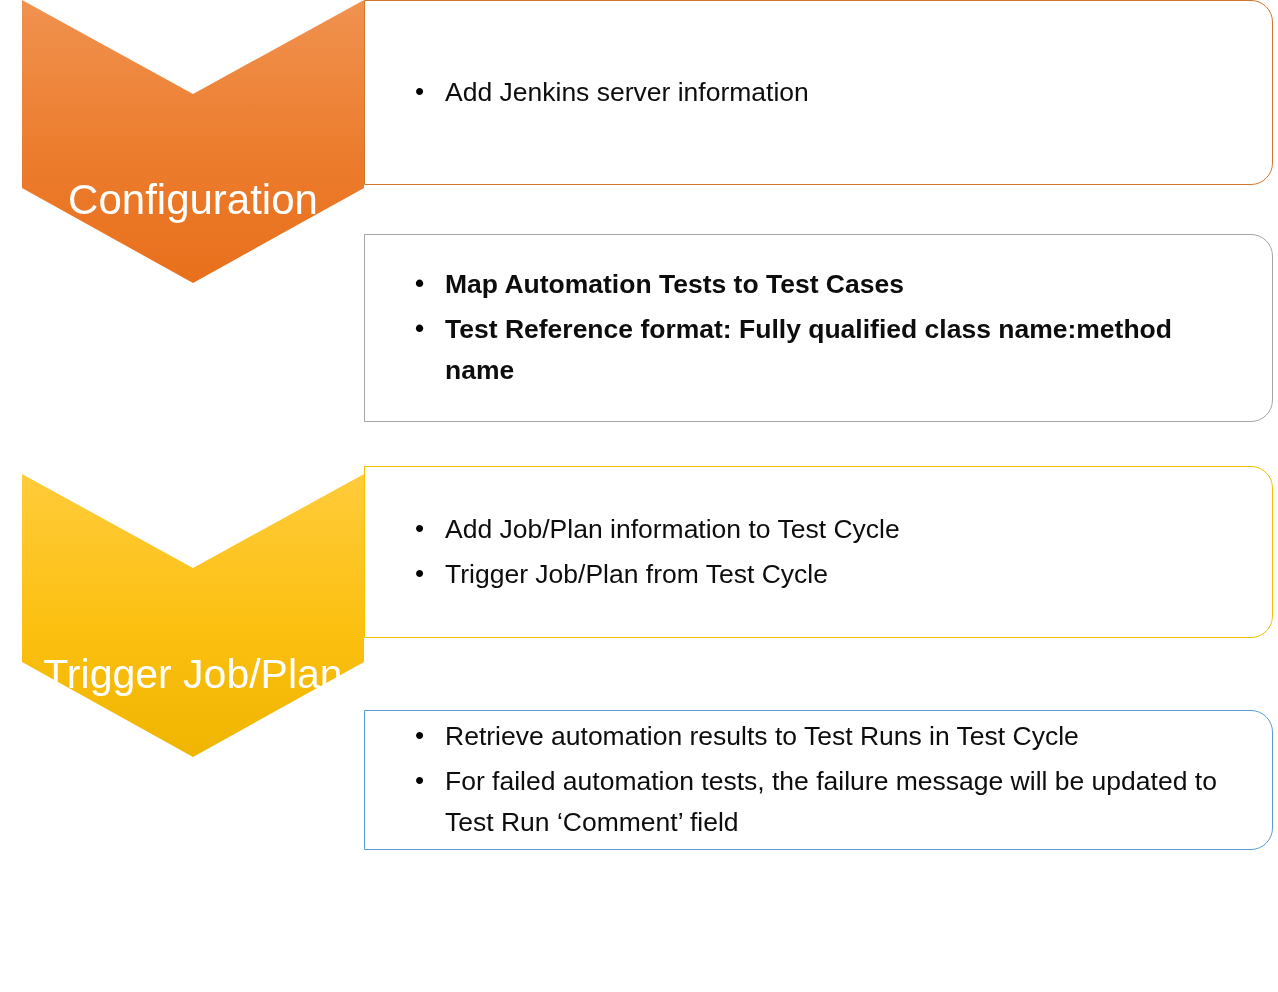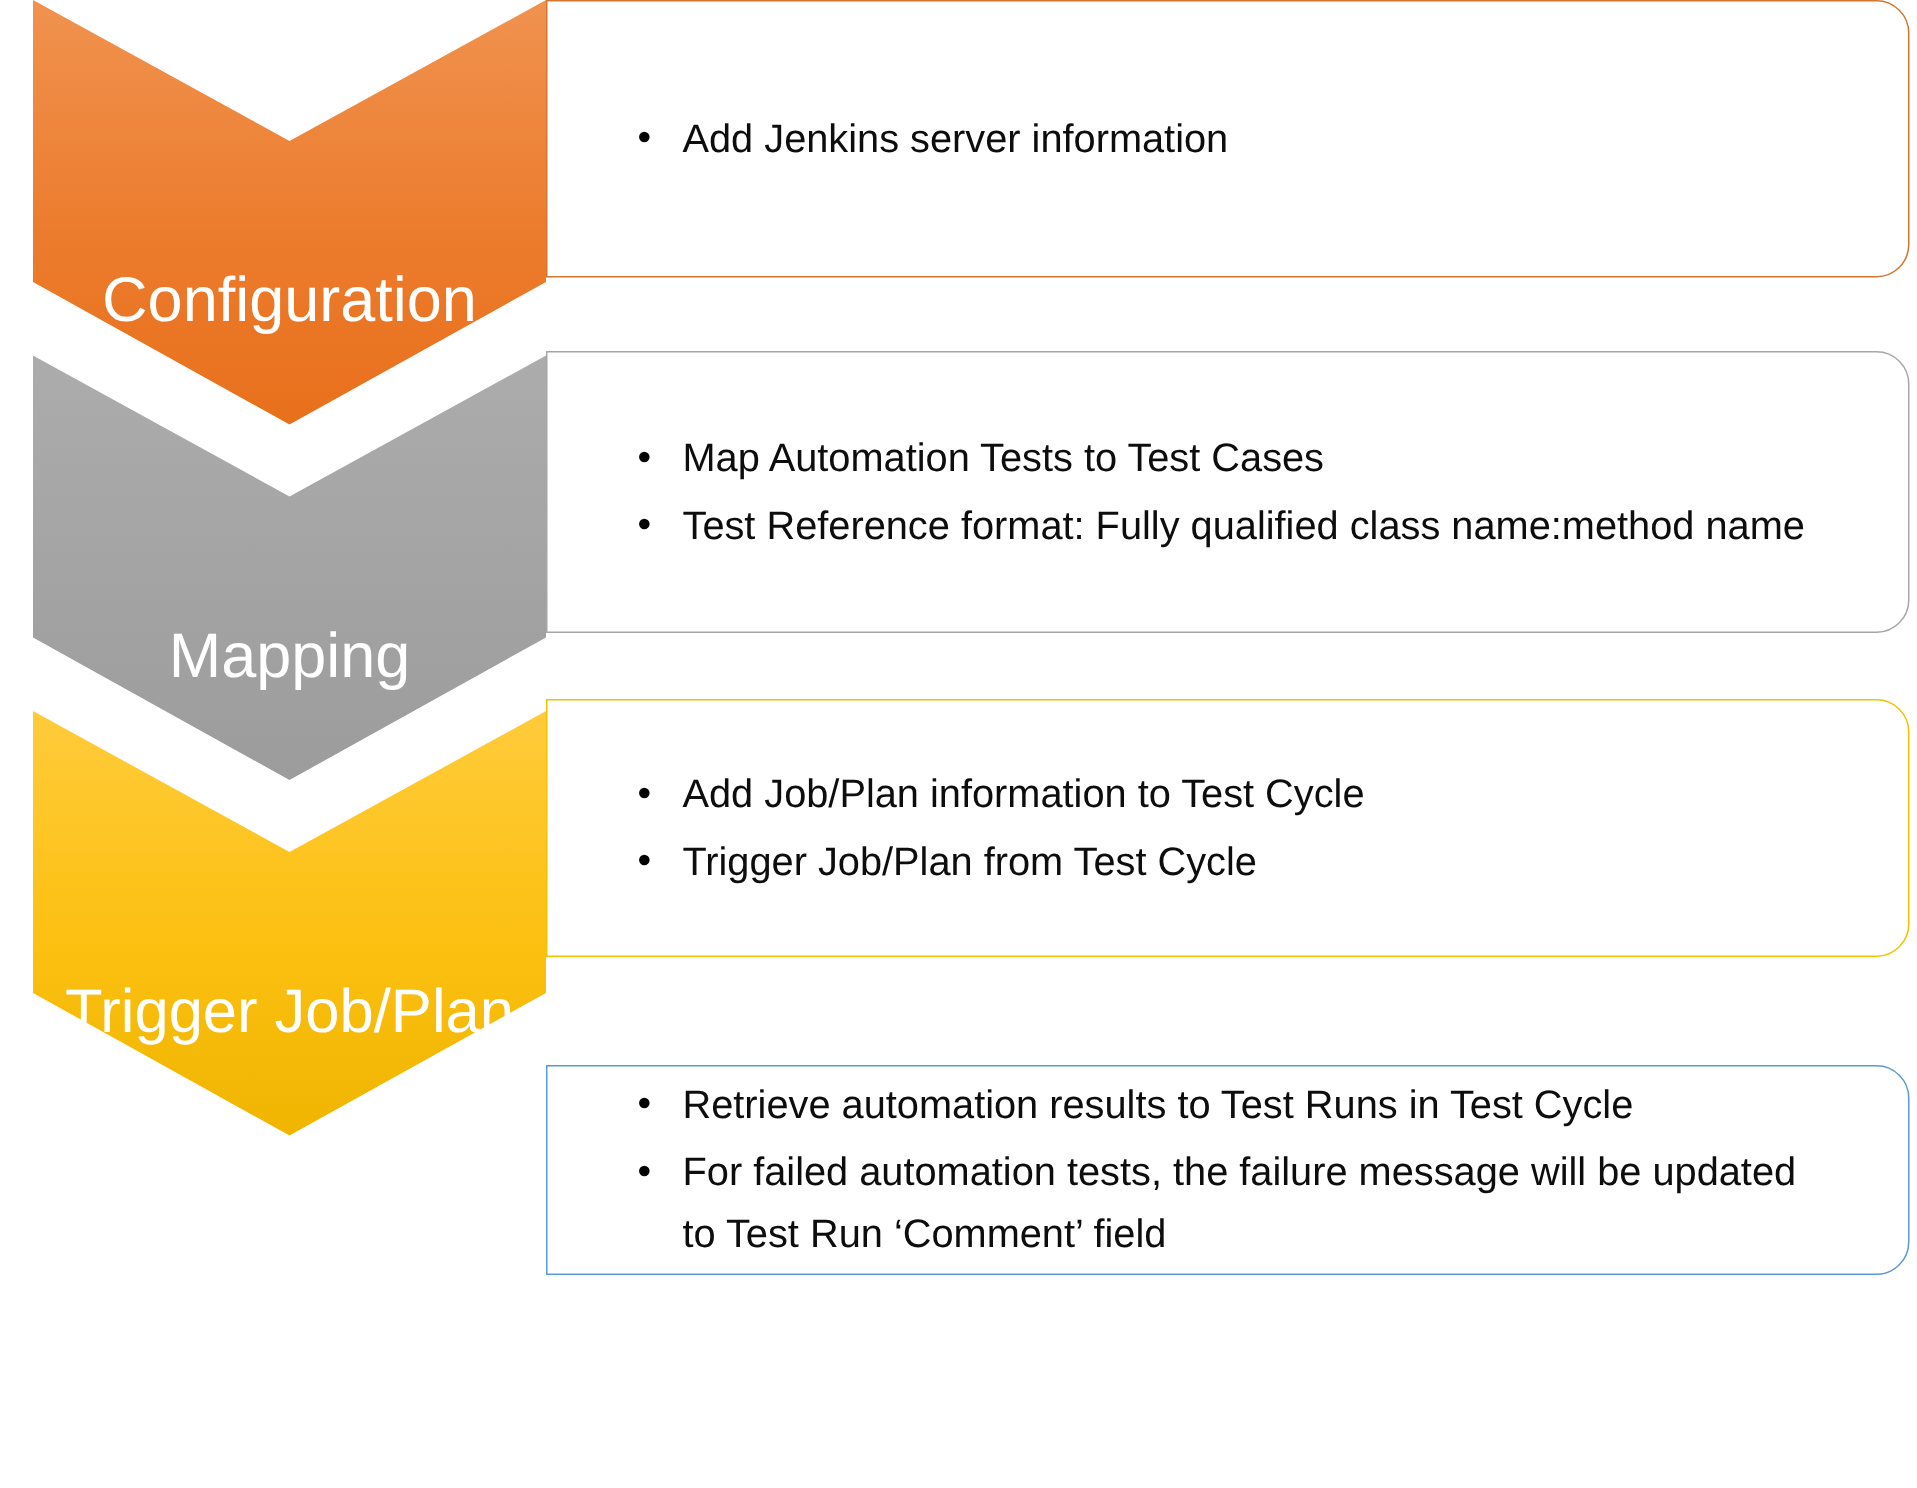--- a/index.html
+++ b/index.html
@@ -75,26 +75,26 @@
     height: 185px;
     box-sizing: border-box;
     border: 1.3px solid #cccccc;
     border-radius: 0 22px 22px 0;
     background: #ffffff;
     display: flex;
     flex-direction: column;
     justify-content: center;
   }
   .panel.p1 { border-color: #d2762f; top: 0px;  height: 185px; }
-  .panel.p2 { border-color: #a6a6a6; top: -3px; height: 188px; }
+  .panel.p2 { border-color: #a6a6a6; top: -3px; height: 188px; font-weight: bold; }
   .panel.p3 { border-color: #f2c200; top: -8px; height: 172px; }
   .panel.p4 { border-color: #5b9bd5; top: 0px;  height: 140px; }
 
   ul.bullets {
-    margin: 10px;
+    margin: 0;
     padding: 0 40px 0 50px;
     list-style: none;
   }
   ul.bullets li {
     position: relative;
     font-size: 26.5px;
     line-height: 1.58;
     color: #0d0d0d;
     padding-left: 30px;
     margin: 0 0 3px 0;
@@ -130,33 +130,20 @@
     </div>
 
     <div class="panel p1">
       <ul class="bullets">
         <li>Add Jenkins server information</li>
       </ul>
     </div>
   </div>
 
   <div class="stage stage-2">
-    <div class="chevron-wrap">
-      <svg viewBox="0 0 342 283" xmlns="http://www.w3.org/2000/svg">
-        <defs>
-          <linearGradient id="gradGray" x1="0" y1="0" x2="0" y2="1">
-            <stop offset="0%" stop-color="#ACACAC"></stop>
-            <stop offset="55%" stop-color="#A3A3A3"></stop>
-            <stop offset="100%" stop-color="#9C9C9C"></stop>
-          </linearGradient>
-        </defs>
-        <path d="M0,0 L171,94 L342,0 L342,188 L171,283 L0,188 Z" fill="url(#gradGray)"></path>
-      </svg>
-      <div class="chevron-label">Mapping</div>
-    </div>
 
     <div class="panel p2">
       <ul class="bullets">
         <li>Map Automation Tests to Test Cases</li>
         <li>Test Reference format: Fully qualified class name:method name</li>
       </ul>
     </div>
   </div>
 
   <div class="stage stage-3">

